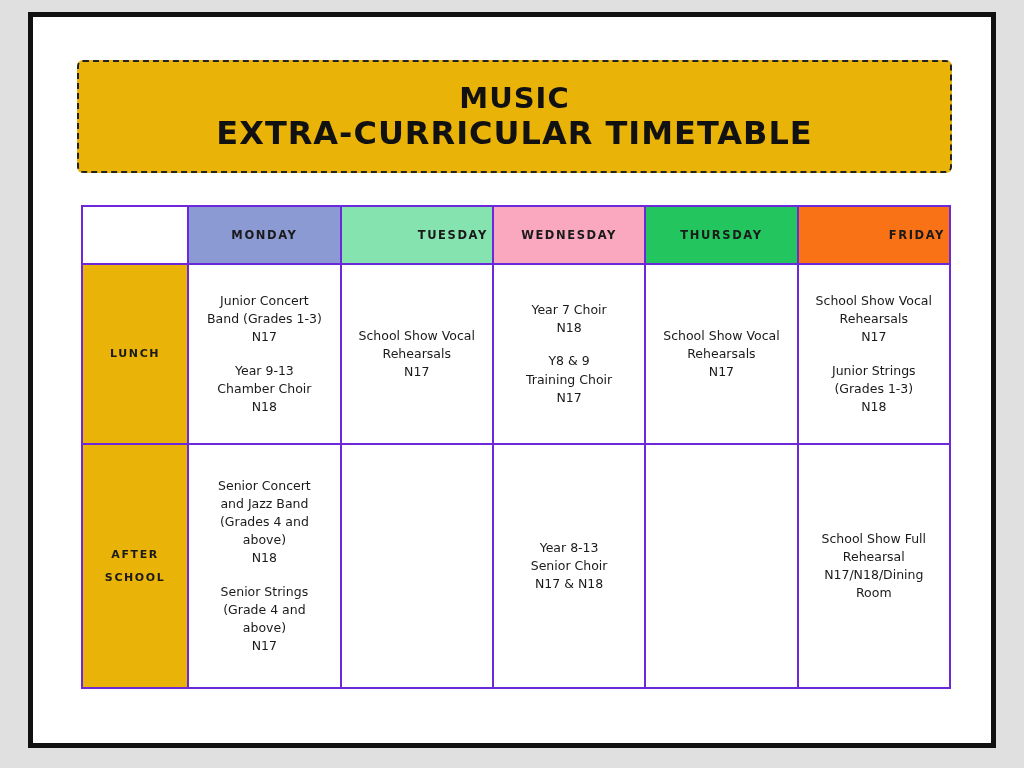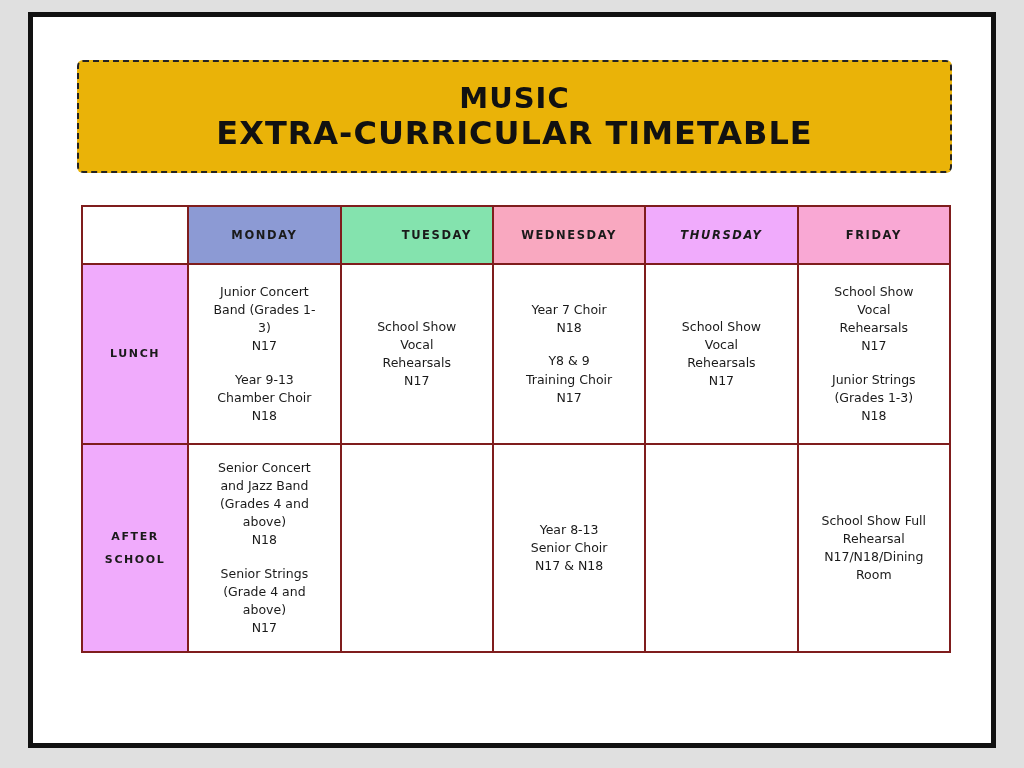--- a/index.html
+++ b/index.html
@@ -49,60 +49,60 @@
 
   #timetable {
     position: absolute;
     left: 48px;
     top: 188px;
     width: 870px;
     border-collapse: collapse;
     table-layout: fixed;
   }
   #timetable td, #timetable th {
-    border: 2px solid #7f1d1d;
+    border: 2px solid #6d28d9;
     box-sizing: border-box;
     vertical-align: middle;
-    padding: 6px 20px;
+    padding: 6px 4px;
   }
   .col-label { width: 106px; }
   .col-day { width: 152px; }
 
   thead th {
     height: 58px;
     font-size: 11.5px;
     font-weight: bold;
     letter-spacing: 1.6px;
     color: #1a1a1a;
     text-align: center;
     font-family: "DejaVu Sans", sans-serif;
   }
   th.corner-cell {
     background: #ffffff;
   }
   .rowlabel {
-    background: #f0abfc;
+    background: #eab308;
     text-align: center;
     font-size: 11px;
     letter-spacing: 1.6px;
     font-weight: bold;
     color: #1a1a1a;
     line-height: 2.1;
   }
   .cell {
     background: #ffffff;
     text-align: center;
     font-size: 12.5px;
     color: #1a1a1a;
     line-height: 1.45;
     font-family: "DejaVu Sans", sans-serif;
   }
   .cell .block + .block { margin-top: 15px; }
   .row-lunch td { height: 180px; }
-  .row-after td { height: 208px; }
+  .row-after td { height: 244px; }
 </style>
 </head>
 <body>
 
 <div id="poster">
 
   <div id="title-box">
     <div class="title-line" id="title-line-1">MUSIC</div>
     <div class="title-line" id="title-line-2">EXTRA-CURRICULAR TIMETABLE</div>
   </div>
@@ -115,22 +115,22 @@
       <col class="col-day">
       <col class="col-day">
       <col class="col-day">
     </colgroup>
     <thead>
       <tr>
         <th class="corner-cell"></th>
         <th style="background: rgb(140, 154, 212);">MONDAY</th>
         <th style="background: rgb(132, 227, 174); text-align: right;">TUESDAY</th>
         <th style="background: rgb(249, 168, 192); text-align: center;">WEDNESDAY</th>
-        <th style="background: #f0abfc; font-style: italic;">THURSDAY</th>
-        <th style="background: #f9a8d4;">FRIDAY</th>
+        <th style="background: #22c55e;">THURSDAY</th>
+        <th style="background: #f97316; text-align: right;">FRIDAY</th>
       </tr>
     </thead>
     <tbody>
       <tr class="row-lunch">
         <td class="rowlabel">LUNCH</td>
         <td class="cell">
             <div class="block">Junior Concert<br>Band (Grades 1-3)<br>N17</div>
             <div class="block">Year 9-13<br>Chamber Choir<br>N18</div>
           </td>
         <td class="cell">

